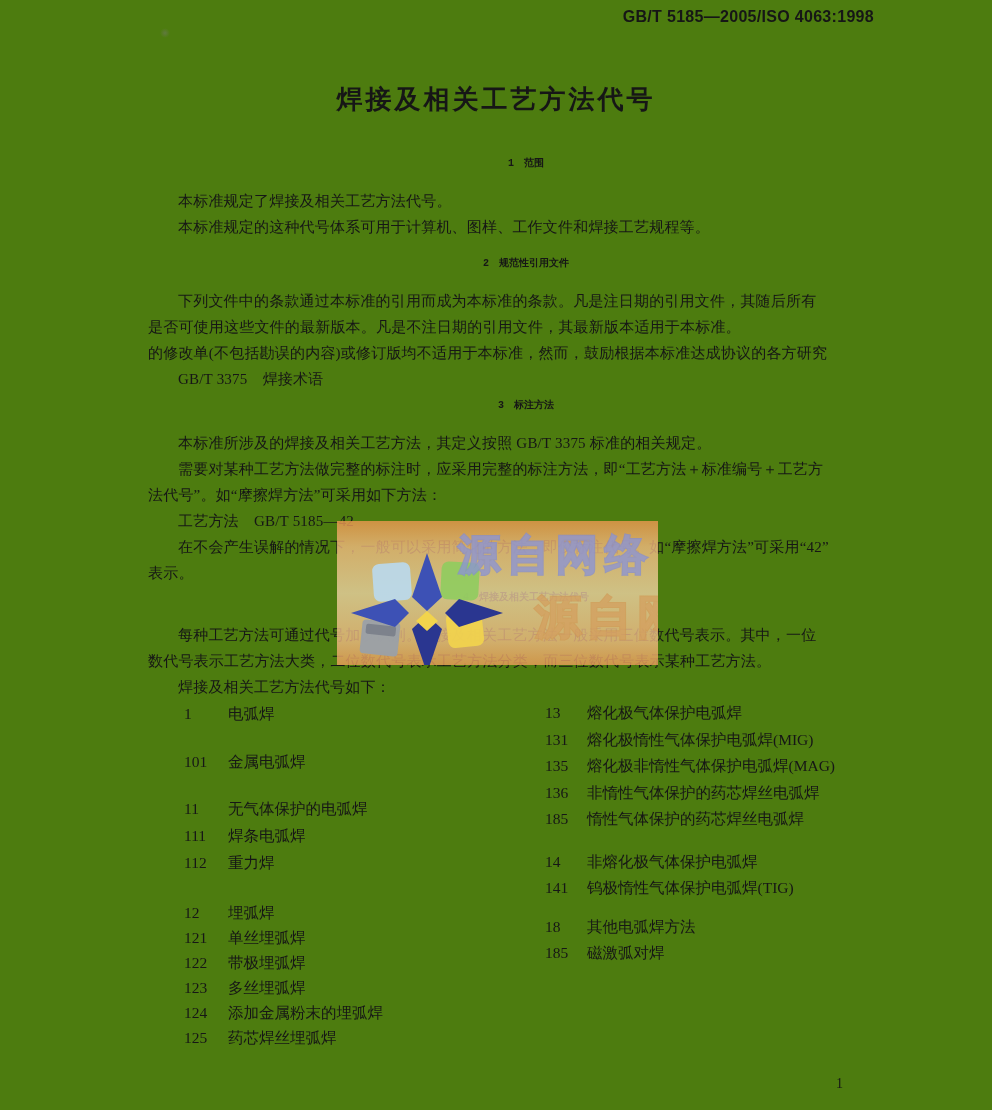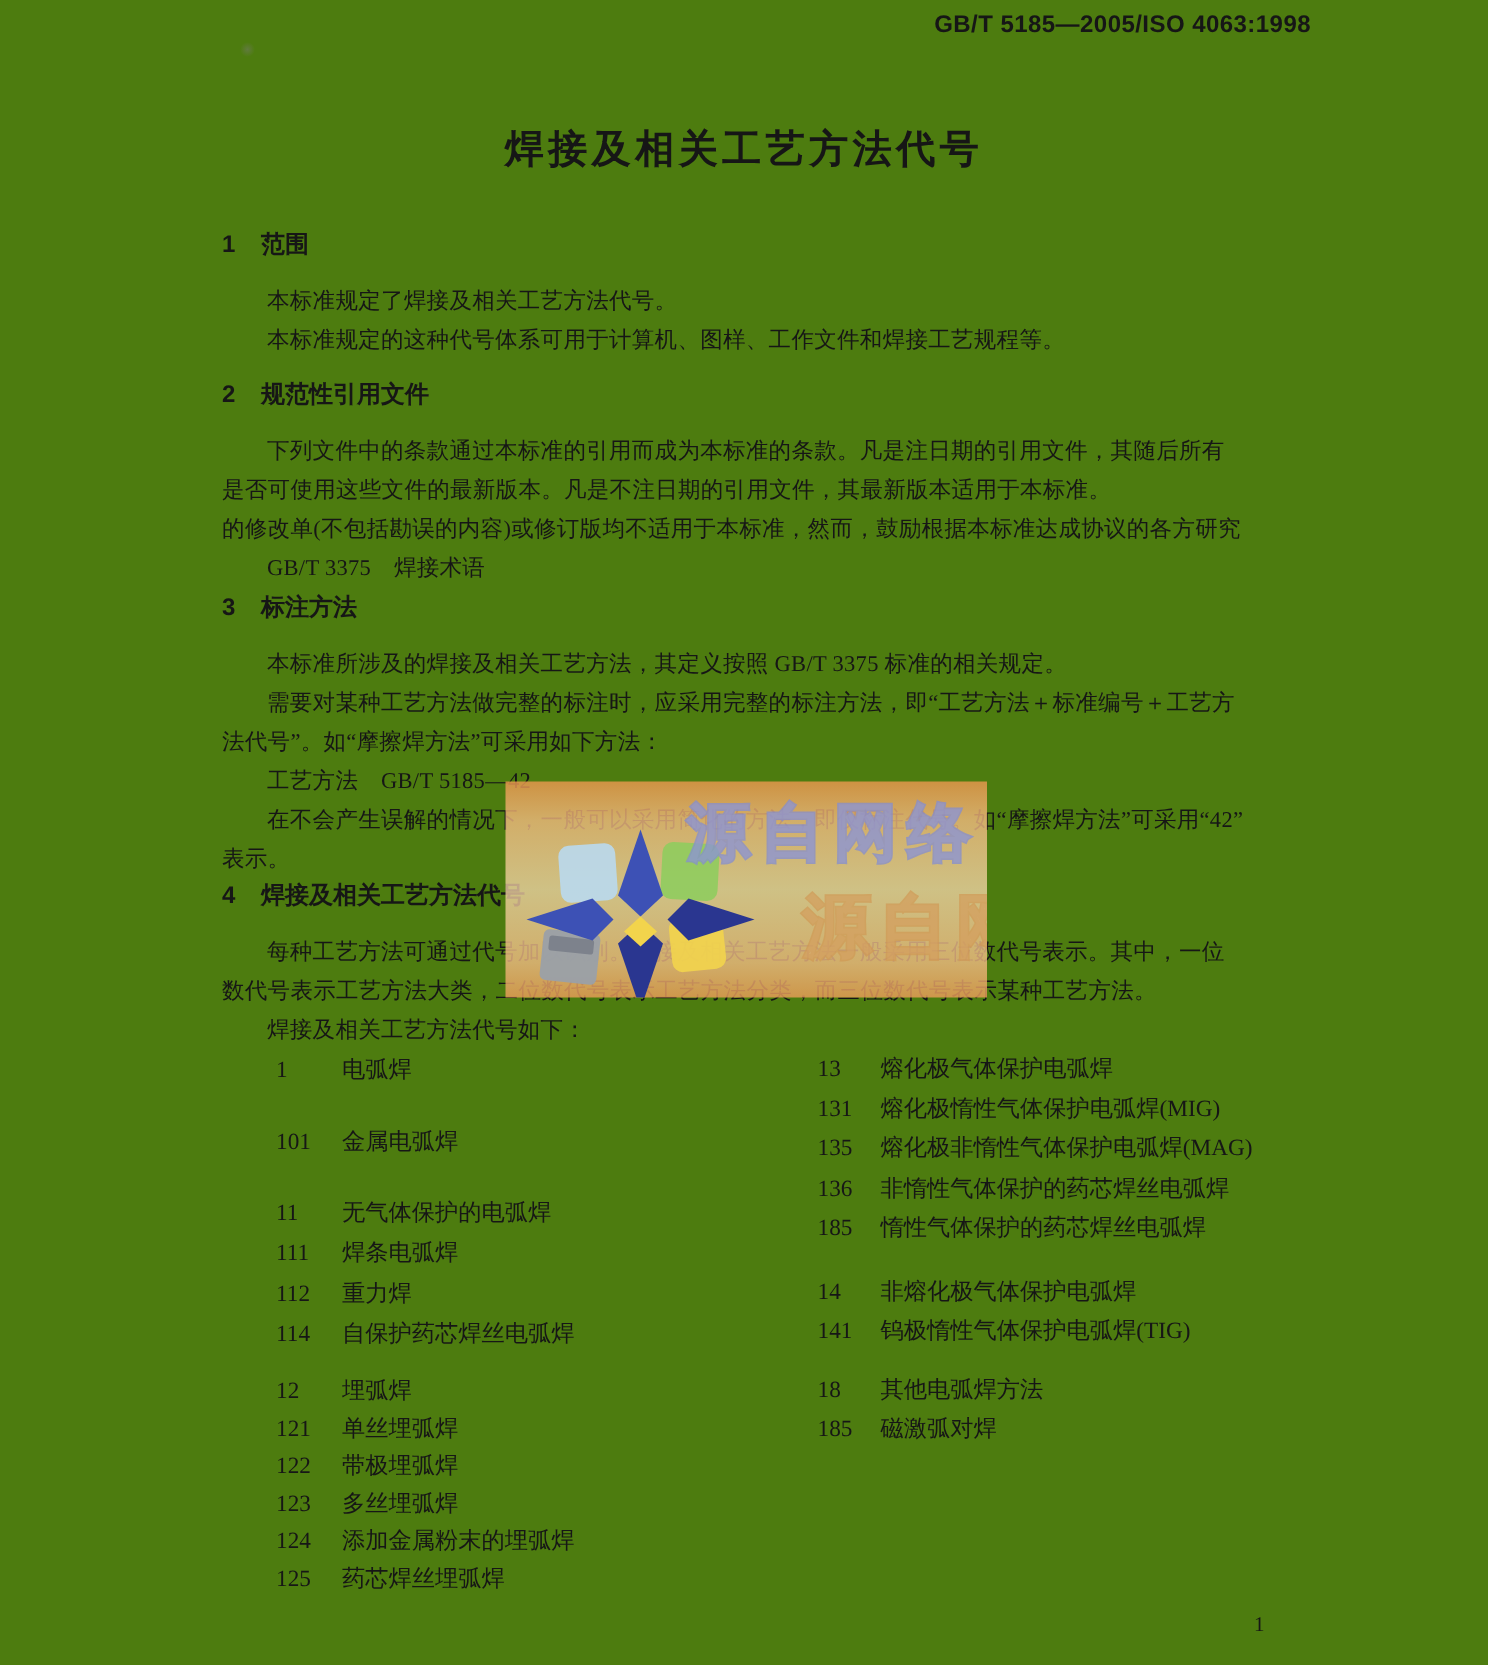--- a/index.html
+++ b/index.html
@@ -5,31 +5,31 @@
   html,body{margin:0;padding:0;background:#e9e9e9;}
   .page{position:relative;width:992px;height:1110px;margin:0 auto;background:#4d7c0f;
         font-family:"Liberation Serif",serif;color:#161616;overflow:hidden;}
   .smudge{position:absolute;left:160px;top:28px;width:10px;height:10px;border-radius:50%;
           background:radial-gradient(rgba(120,120,120,.45),rgba(200,200,200,0) 70%);}
   .std-no{position:absolute;top:8px;right:118px;font-family:"Liberation Sans",sans-serif;
           font-weight:bold;font-size:16px;letter-spacing:.3px;}
   .doc-title{position:absolute;top:82px;left:0;width:100%;text-align:center;
              font-family:"Liberation Sans",sans-serif;font-weight:bold;font-size:26px;letter-spacing:3px;}
   .section{position:absolute;left:148px;width:746px;}
-  .sec-head{font-family:Liberation Sans, sans-serif;font-weight:bold;font-size:16px;
-            line-height:24px;margin-bottom:12px;}
+  .sec-head{font-family:Liberation Mono, monospace;font-weight:bold;font-size:10px;
+            line-height:24px;margin-bottom:12px;text-align:center;}
   .sec-head .no{display:inline-block;min-width:26px;}
   .para-line{font-size:15px;line-height:26px;letter-spacing:.2px;white-space:nowrap;}
   .indent{padding-left:30px;}
   .codes-col{position:absolute;font-size:15.5px;}
   .codes-left{left:184px;top:700px;}
   .codes-right{left:545px;top:700px;}
   .code-group{margin:0;}
   .codes-left .g0{margin-bottom:21px;} .codes-left .g1{margin-bottom:20px;}
-  .codes-left .g2{margin-bottom:12px;}
+  .codes-left .g2{margin-bottom:24px;}
   .codes-left .g0 .code-row,.codes-left .g1 .code-row,.codes-left .g2 .code-row{line-height:27px;}
   .codes-left .g3 .code-row{line-height:25px;}
   .codes-right .g0{margin-bottom:16px;} .codes-right .g1{margin-bottom:12px;}
   .codes-right .g2{margin-bottom:22px;}
   .codes-right .code-row{line-height:26.5px;}
   .code-row{white-space:nowrap;}
   .code-val{display:inline-block;min-width:44px;}
   .codes-right .code-val{min-width:42px;}
   .page-num{position:absolute;left:836px;top:1076px;font-size:14px;}
   
@@ -98,21 +98,20 @@
     <div class="code-group g0">
       <div class="code-row"><span class="code-val">1</span><span>电弧焊</span></div>
     </div>
     <div class="code-group g1">
       <div class="code-row"><span class="code-val">101</span><span>金属电弧焊</span></div>
     </div>
     <div class="code-group g2">
       <div class="code-row"><span class="code-val">11</span><span>无气体保护的电弧焊</span></div>
       <div class="code-row"><span class="code-val">111</span><span>焊条电弧焊</span></div>
       <div class="code-row"><span class="code-val">112</span><span>重力焊</span></div>
-      <div class="code-row"><span class="code-val">114</span><span>自保护药芯焊丝电弧焊</span></div>
     </div>
     <div class="code-group g3">
       <div class="code-row"><span class="code-val">12</span><span>埋弧焊</span></div>
       <div class="code-row"><span class="code-val">121</span><span>单丝埋弧焊</span></div>
       <div class="code-row"><span class="code-val">122</span><span>带极埋弧焊</span></div>
       <div class="code-row"><span class="code-val">123</span><span>多丝埋弧焊</span></div>
       <div class="code-row"><span class="code-val">124</span><span>添加金属粉末的埋弧焊</span></div>
       <div class="code-row"><span class="code-val">125</span><span>药芯焊丝埋弧焊</span></div>
     </div>
   </div>

